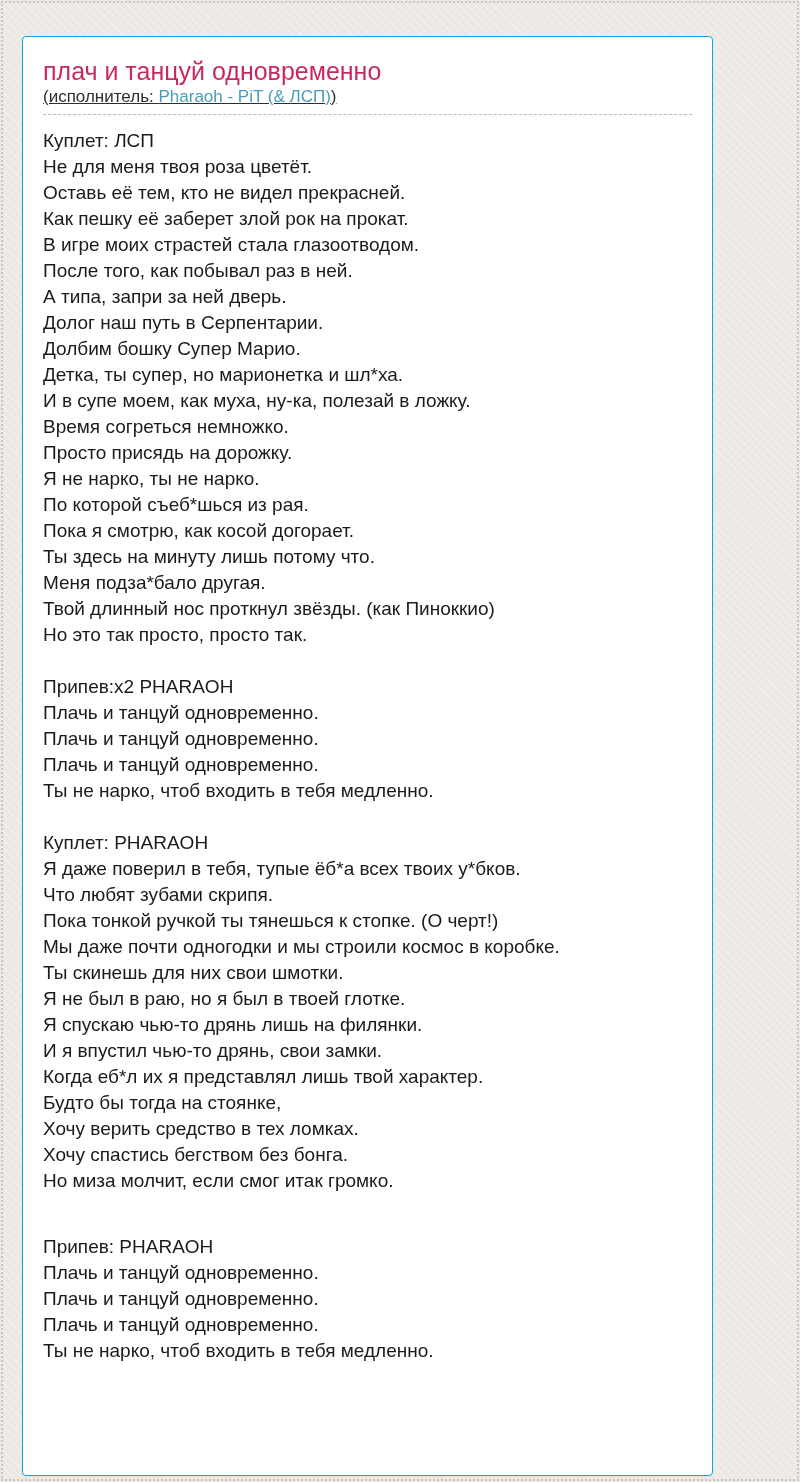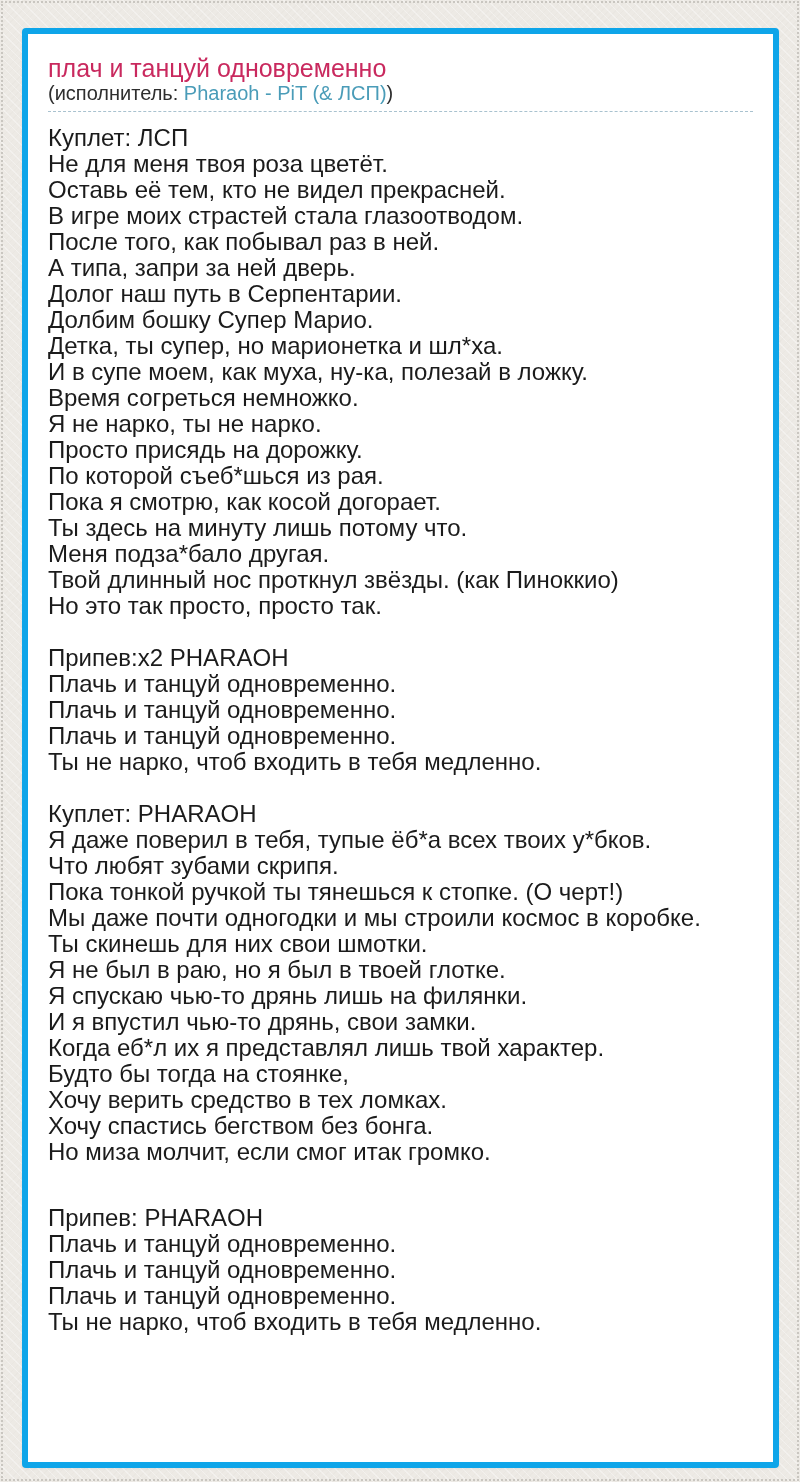--- a/index.html
+++ b/index.html
@@ -19,82 +19,84 @@
   }
   .edge-frame {
     position: absolute;
     inset: 1px;
     border: 2px dotted #c9c6c0;
     pointer-events: none;
   }
   .card {
     position: absolute;
     left: 22px;
-    top: 28px;
-    width: 757px;
+    top: 36px;
+    width: 691px;
     height: 1440px;
     box-sizing: border-box;
     background: var(--card-background, #ffffff);
-    border: 6px solid #0ea5e9;
+    border: 1px solid #0ea5e9;
     border-radius: 4px;
     box-shadow: 0 1px 3px rgba(0,0,0,.05);
     padding: 20px 20px 24px 20px;
   }
   .title {
     margin: 0;
     font-size: 25px;
     line-height: 29px;
     font-weight: 400;
     color: var(--title, #c9295e);
   }
   .artist-line {
-    font-size: 20px;
+    font-size: 17px;
     line-height: 21px;
     color: #2e2e2e;
     padding-bottom: 7px;
     border-bottom: 1px dashed var(--separator, #a9c2cf);
+    text-decoration: underline;
   }
   .artist-link {
     color: var(--artist-link, #4a9cb8);
     text-decoration: none;
     cursor: pointer;
   }
   .lyrics {
     margin-top: 13px;
-    font-size: 24px;
+    font-size: 19px;
     line-height: 26px;
     color: var(--text, #1b1b1b);
   }
   .stanza { margin: 0 0 26px 0; }
   .stanza:last-child { margin-bottom: 0; margin-top: 40px; }
   .line { white-space: pre-wrap; }
 </style>
 </head>
 <body>
 
 <div class="edge-frame"></div>
 
 <div class="card">
   <h1 class="title">плач и танцуй одновременно</h1>
   <div class="artist-line"><span>(исполнитель: </span><a class="artist-link" href="#">Pharaoh - PiT (&amp; ЛСП)</a><span>)</span></div>
   <div class="lyrics">
       <div class="stanza">
         <div class="line">Куплет: ЛСП</div>
         <div class="line">Не для меня твоя роза цветёт.</div>
         <div class="line">Оставь её тем, кто не видел прекрасней.</div>
+        <div class="line">Как пешку её заберет злой рок на прокат.</div>
         <div class="line">В игре моих страстей стала глазоотводом.</div>
         <div class="line">После того, как побывал раз в ней.</div>
         <div class="line">А типа, запри за ней дверь.</div>
         <div class="line">Долог наш путь в Серпентарии.</div>
         <div class="line">Долбим бошку Супер Марио.</div>
         <div class="line">Детка, ты супер, но марионетка и шл*ха.</div>
         <div class="line">И в супе моем, как муха, ну-ка, полезай в ложку.</div>
         <div class="line">Время согреться немножко.</div>
+        <div class="line">Просто присядь на дорожку.</div>
         <div class="line">Я не нарко, ты не нарко.</div>
-        <div class="line">Просто присядь на дорожку.</div>
         <div class="line">По которой съеб*шься из рая.</div>
         <div class="line">Пока я смотрю, как косой догорает.</div>
         <div class="line">Ты здесь на минуту лишь потому что.</div>
         <div class="line">Меня подза*бало другая.</div>
         <div class="line">Твой длинный нос проткнул звёзды. (как Пиноккио)</div>
         <div class="line">Но это так просто, просто так.</div>
       </div>
       <div class="stanza">
         <div class="line">Припев:x2 PHARAOH</div>
         <div class="line">Плачь и танцуй одновременно.</div>

